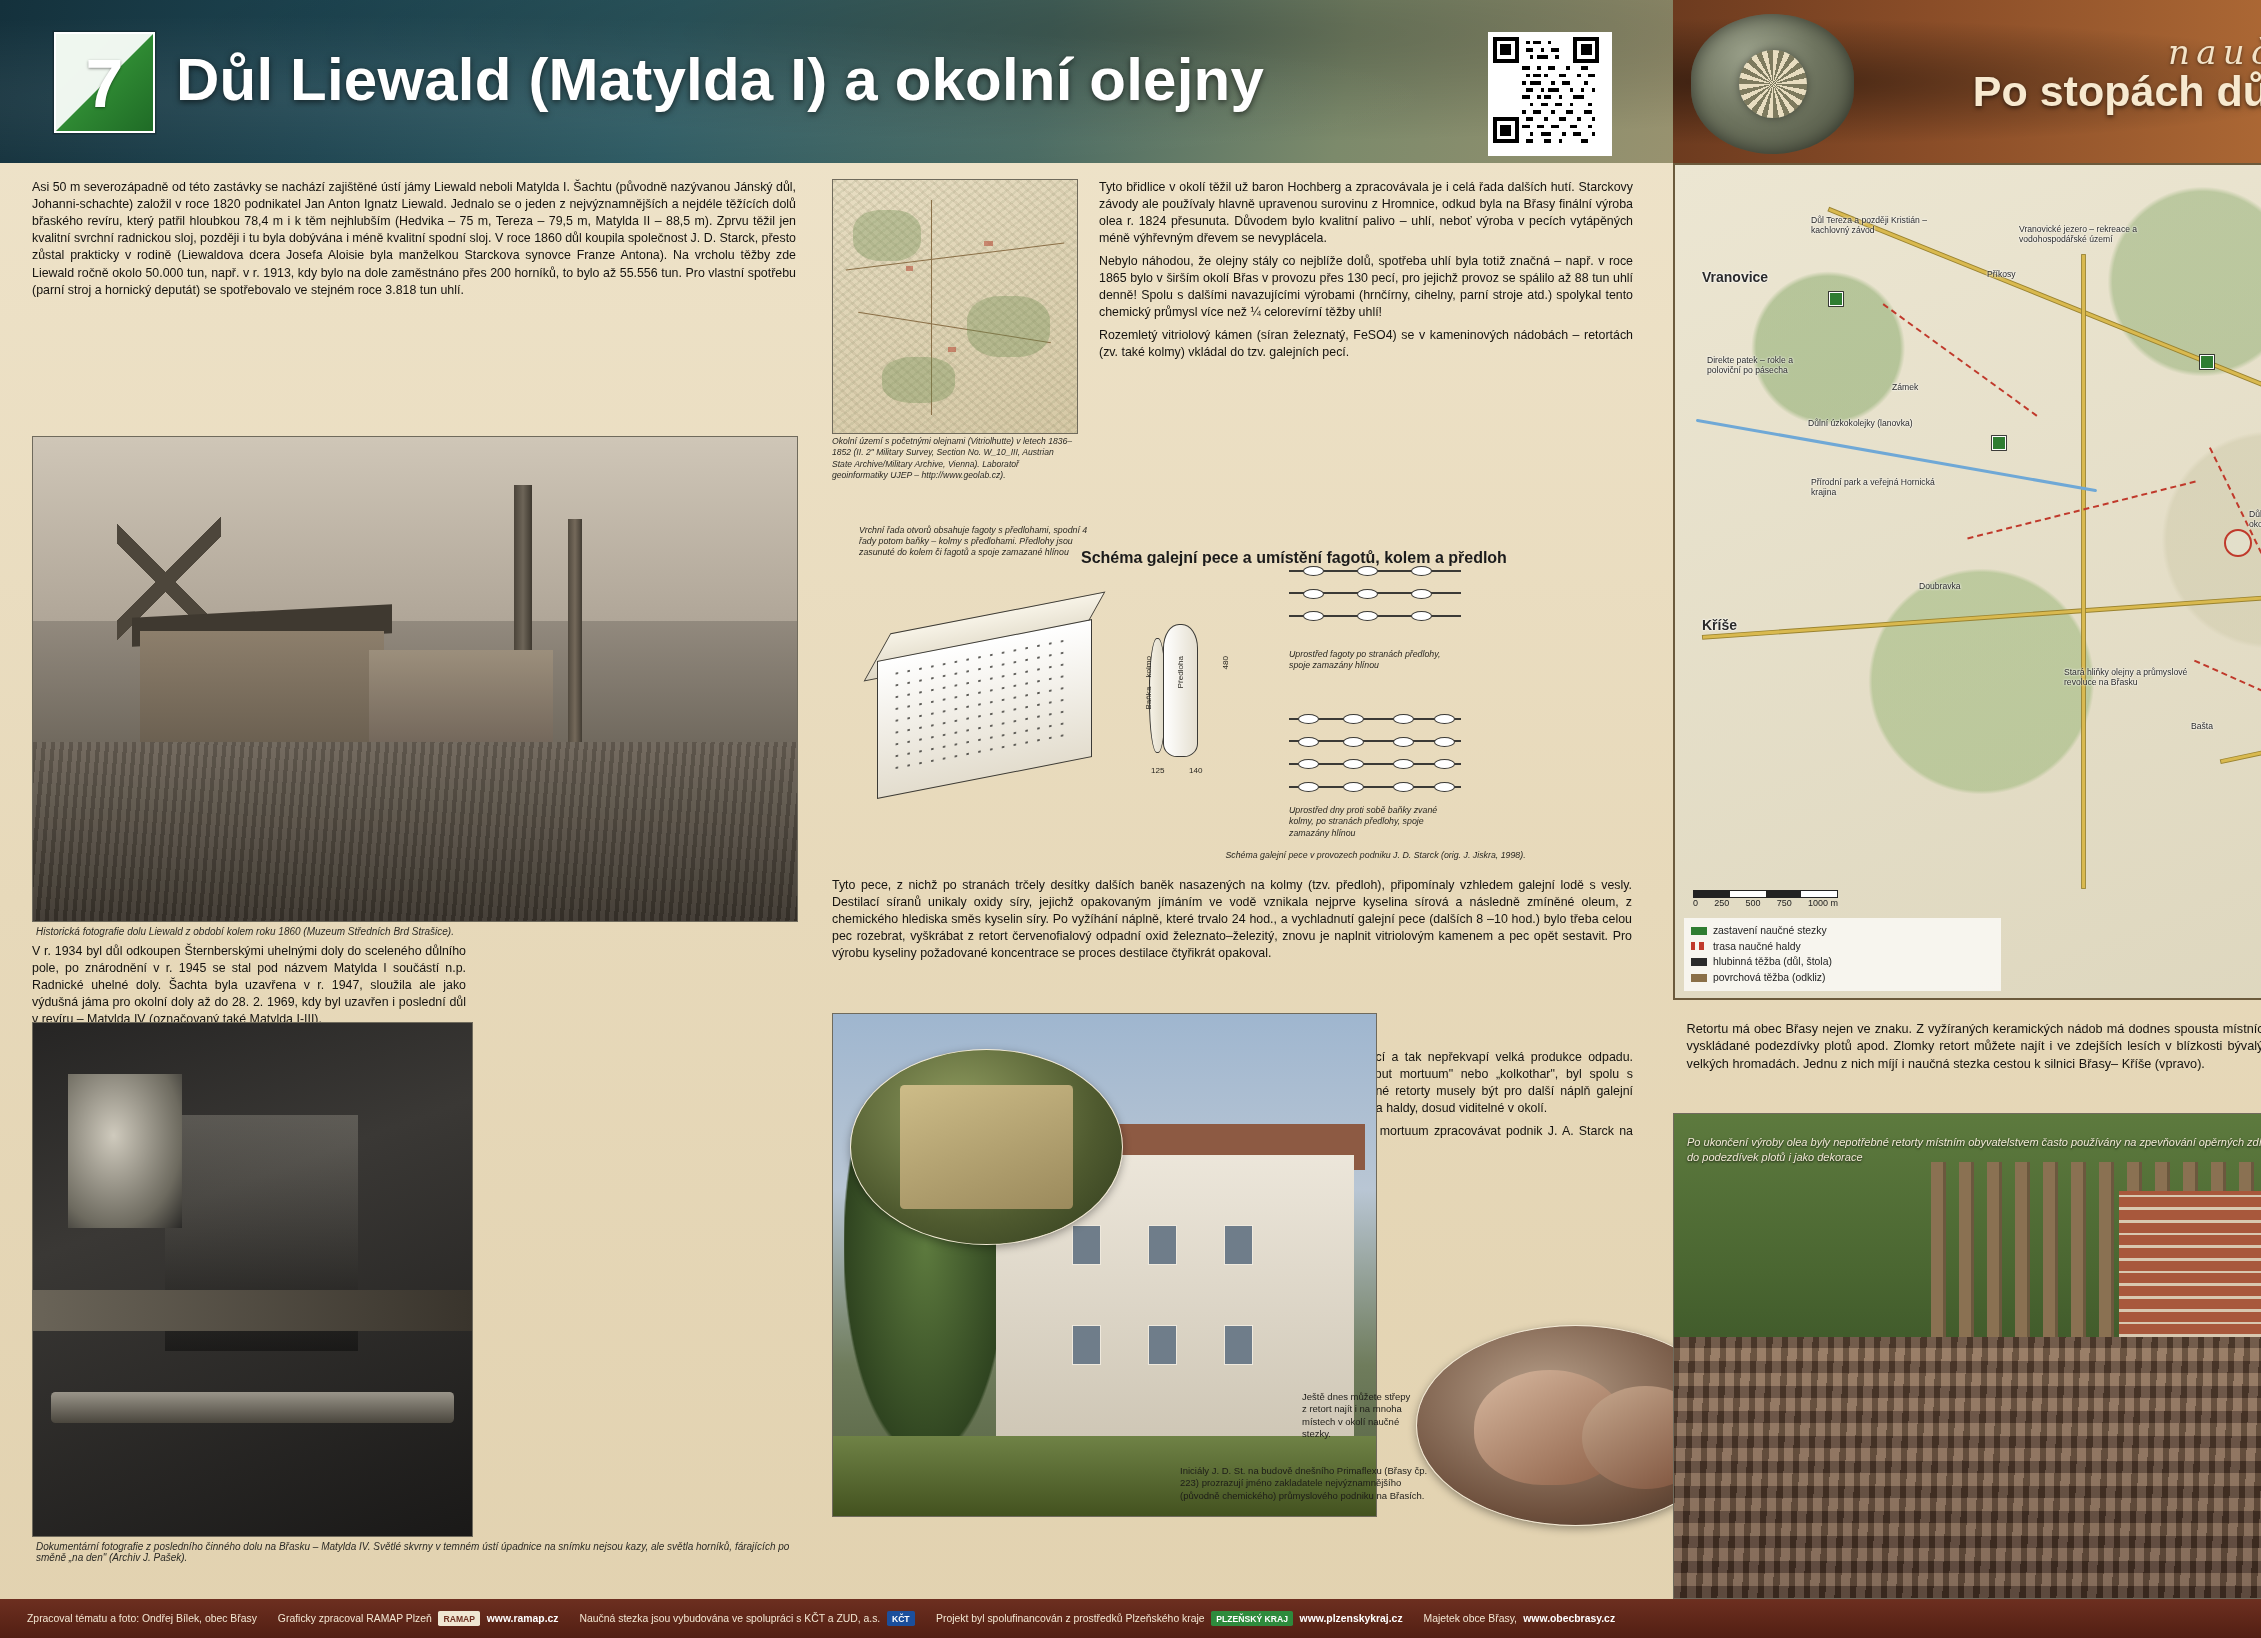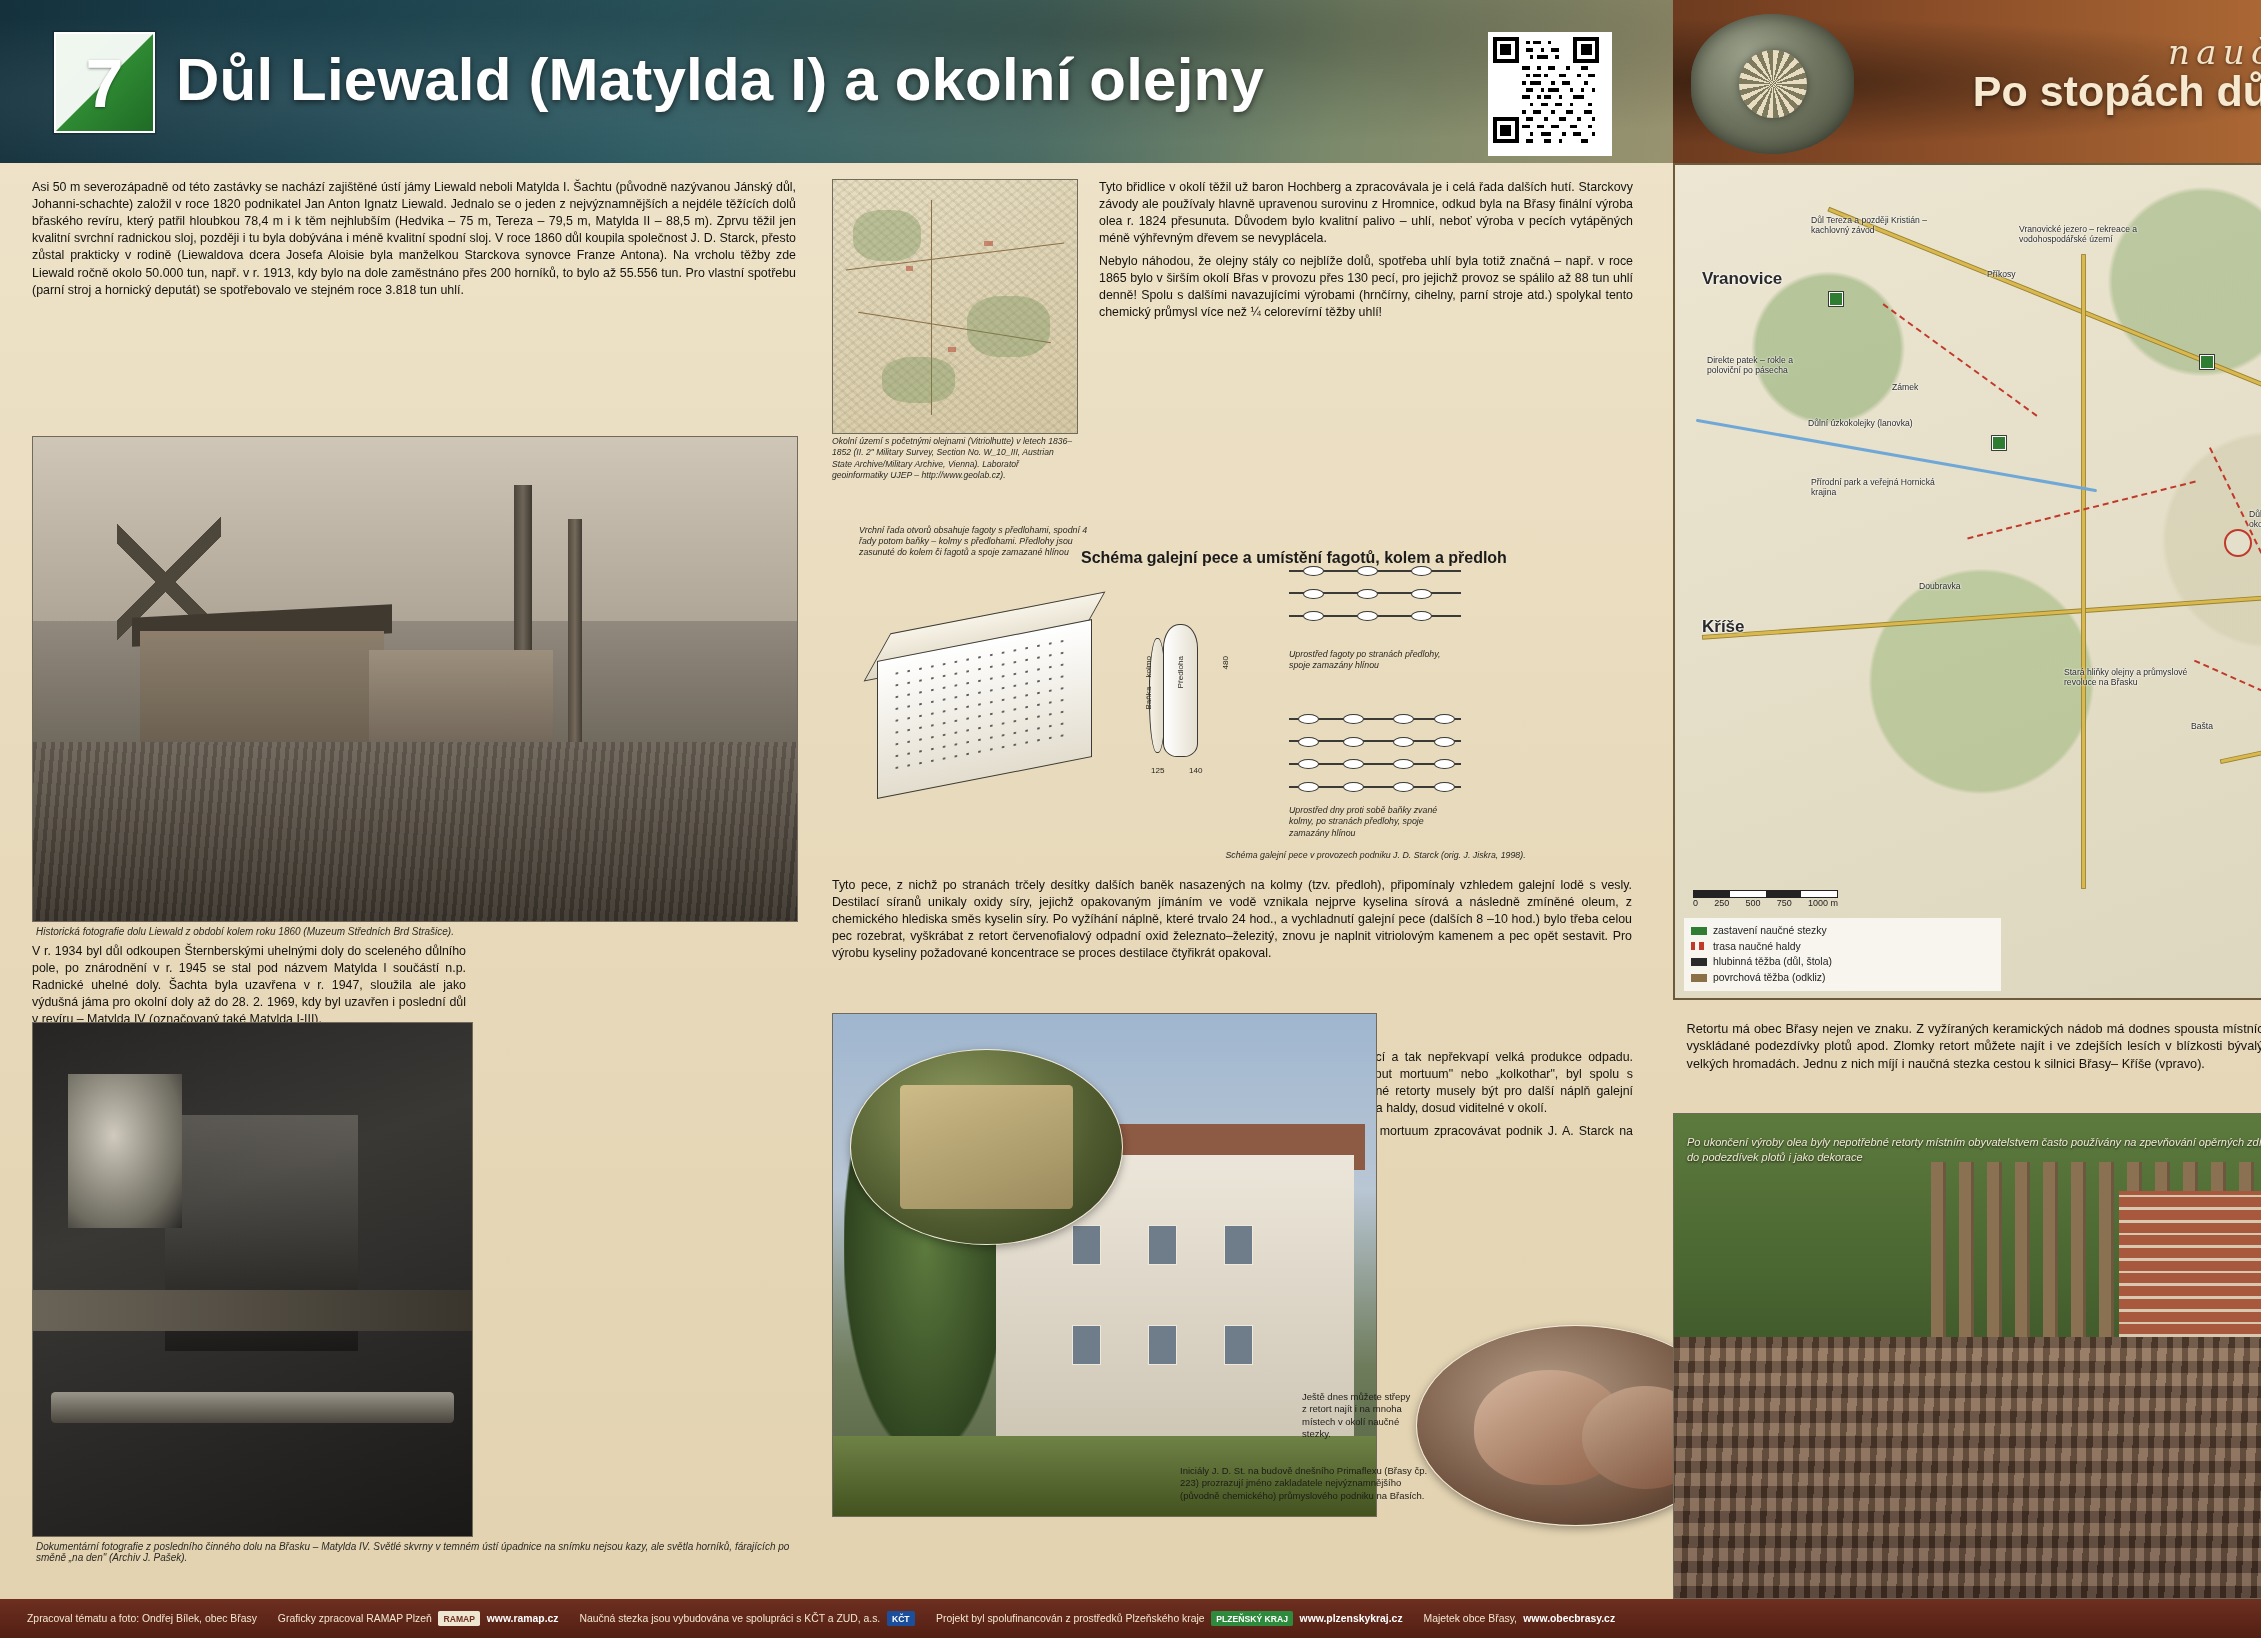--- a/index.html
+++ b/index.html
@@ -254,21 +254,21 @@
       radial-gradient(circle at 18% 22%, rgba(120,160,90,.45) 0 72px, transparent 77px),
       radial-gradient(circle at 62% 14%, rgba(120,160,90,.40) 0 90px, transparent 95px),
       radial-gradient(circle at 36% 62%, rgba(130,170,95,.40) 0 109px, transparent 113px),
       radial-gradient(circle at 84% 72%, rgba(120,160,90,.35) 0 86px, transparent 90px),
       radial-gradient(circle at 70% 45%, rgba(210,205,175,.6) 0 104px, transparent 109px),
       linear-gradient(160deg,#ece6d2,#ddd6bd);
   }
   .mappanel .road{position:absolute;background:#d9b94f;height:3.2px;box-shadow:0 0 0 0.9px #9a8330;}
   .mappanel .river{position:absolute;background:#6fa8d6;height:2.7px;border-radius:1.8px;}
   .mappanel .trail{position:absolute;height:0;border-top:2.3px dashed #c0392b;}
-  .mlabel{position:absolute;font-size:17px;font-weight:bold;color:#2a2a2a;text-shadow:0 0 2.3px #fff,0 0 2.3px #fff;}
+  .mlabel{position:absolute;font-size:14px;font-weight:bold;color:#2a2a2a;text-shadow:0 0 2.3px #fff,0 0 2.3px #fff;}
   .mlabel.sm{font-size:8.6px;font-weight:normal;}
   .poi{position:absolute;width:11.8px;height:11.8px;background:#2f7d32;border:1.4px solid #fff;box-shadow:0 0 0 0.9px #2a2a2a;}
   .marker{position:absolute;width:24.4px;height:24.4px;border-radius:50%;border:2.7px solid #c0392b;background:rgba(255,255,255,.25);}
   .legend{
     position:absolute;left:9px;bottom:7.2px;width:317px;font-size:10.4px;line-height:1.5;color:#222;
     background:rgba(255,255,255,.72);padding:5.4px 7.2px;box-sizing:border-box;
   }
   .legend .row{display:flex;align-items:center;gap:6.3px;}
   .legend .sw{width:15.4px;height:8.1px;flex:0 0 auto;}
   .scalebar{position:absolute;left:18px;bottom:90px;width:145px;font-size:9px;color:#222;}
@@ -477,20 +477,21 @@
       <div class="red" style="left:30%;top:34%;width:7.2px;height:4.5px;"></div>
       <div class="red" style="left:62%;top:24%;width:9px;height:5.4px;"></div>
       <div class="red" style="left:47%;top:66%;width:8.1px;height:5px;"></div>
     </div>
   </div>
   <div class="mapcap">Okolní území s početnými olejnami (Vitriolhutte) v letech 1836–1852 (II. 2" Military Survey, Section No. W_10_III, Austrian State Archive/Military Archive, Vienna). Laboratoř geoinformatiky UJEP – http://www.geolab.cz).</div>
 
   <div class="col" id="col2">
     <p>Tyto břidlice v okolí těžil už baron Hochberg a zpracovávala je i celá řada dalších hutí. Starckovy závody ale používaly hlavně upravenou surovinu z Hromnice, odkud byla na Břasy finální výroba olea r. 1824 přesunuta. Důvodem bylo kvalitní palivo – uhlí, neboť výroba v pecích vytápěných méně výhřevným dřevem se nevyplácela.</p>
     <p>Nebylo náhodou, že olejny stály co nejblíže dolů, spotřeba uhlí byla totiž značná – např. v roce 1865 bylo v širším okolí Břas v provozu přes 130 pecí, pro jejichž provoz se spálilo až 88 tun uhlí denně! Spolu s dalšími navazujícími výrobami (hrnčírny, cihelny, parní stroje atd.) spolykal tento chemický průmysl více než ¼ celorevírní těžby uhlí!</p>
+    <p>Rozemletý vitriolový kámen (síran železnatý, FeSO4) se v kameninových nádobách – retortách (zv. také kolmy) vkládal do tzv. galejních pecí.</p>
   </div>
 
   <div class="schema-title">Schéma galejní pece a umístění fagotů, kolem a předloh</div>
   <div class="schema">
     <div class="sch-note" style="left:27px;top:4.5px;width:235px;">Vrchní řada otvorů obsahuje fagoty s předlohami, spodní 4 řady potom baňky – kolmy s předlohami. Předlohy jsou zasunuté do kolem či fagotů a spoje zamazané hlínou</div>
 
     <div class="kiln">
       <div class="topf"></div>
       <div class="body"></div>
       <div class="dots"></div>

